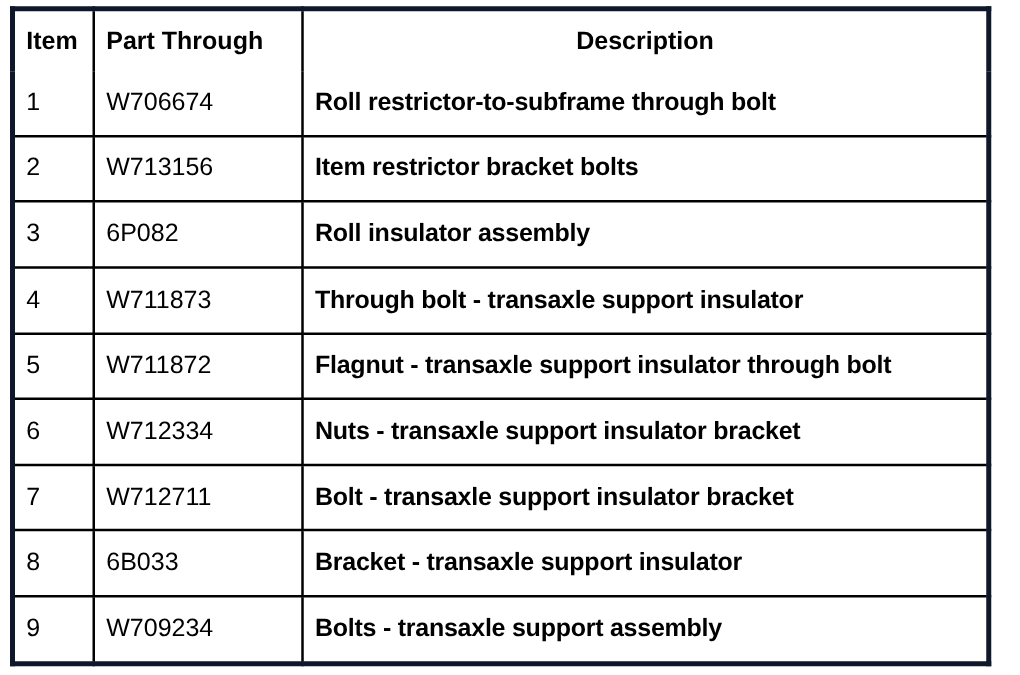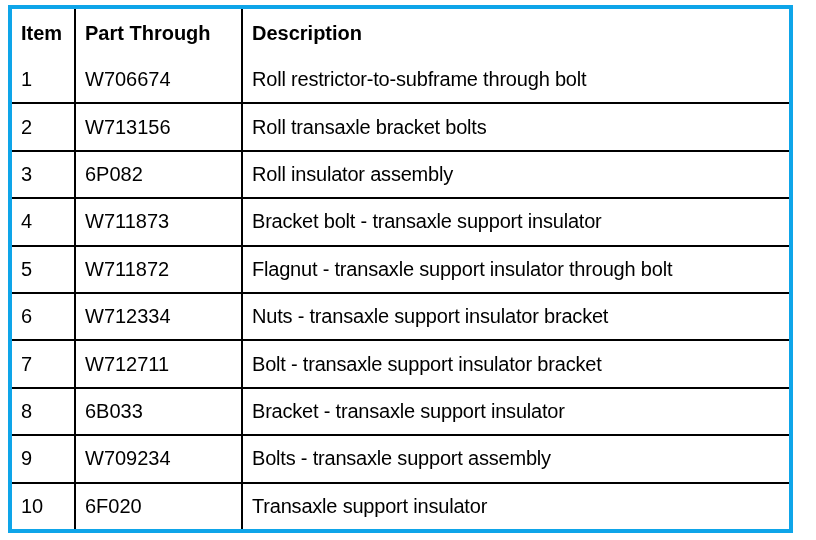--- a/index.html
+++ b/index.html
@@ -22,21 +22,21 @@
     width: 785px;
     height: 528px;
     box-sizing: border-box;
   }
 
   table.parts-table {
     width: 100%;
     height: 100%;
     border-collapse: collapse;
     table-layout: fixed;
-    border: 4px solid #0ea5e9;
+    border: 4px solid #0f172a;
     background: #ffffff;
   }
 
   table.parts-table col.col-item      { width: 65px; }
   table.parts-table col.col-partno    { width: 167px; }
   table.parts-table col.col-desc      { width: auto; }
 
   table.parts-table th,
   table.parts-table td {
     border-right: 2px solid #000000;
@@ -59,31 +59,33 @@
     border-bottom: none;
   }
 
   table.parts-table thead th {
     font-weight: bold;
     border-bottom: 3px solid #000000;
     text-align: left;
     height: 48px;
   }
   table.parts-table thead th.head-desc {
+    text-align: center;
   }
 
   table.parts-table tbody td {
     font-weight: normal;
     text-align: left;
     height: 45px;
   }
 
   table.parts-table tbody td.cell-desc {
     padding-right: 2px;
     letter-spacing: -0.2px;
+    font-weight: bold;
   }
 </style>
 </head>
 <body>
 
 <div id="parts-table-wrap">
   <table class="parts-table">
     <colgroup>
       <col class="col-item">
       <col class="col-partno">
@@ -98,31 +100,31 @@
     </thead>
     <tbody>
       <tr>
         <td class="cell-item">1</td>
         <td class="cell-partno">W706674</td>
         <td class="cell-desc">Roll restrictor-to-subframe through bolt</td>
       </tr>
       <tr>
         <td class="cell-item">2</td>
         <td class="cell-partno">W713156</td>
-        <td class="cell-desc">Roll transaxle bracket bolts</td>
+        <td class="cell-desc">Item restrictor bracket bolts</td>
       </tr>
       <tr>
         <td class="cell-item">3</td>
         <td class="cell-partno">6P082</td>
         <td class="cell-desc">Roll insulator assembly</td>
       </tr>
       <tr>
         <td class="cell-item">4</td>
         <td class="cell-partno">W711873</td>
-        <td class="cell-desc">Bracket bolt - transaxle support insulator</td>
+        <td class="cell-desc">Through bolt - transaxle support insulator</td>
       </tr>
       <tr>
         <td class="cell-item">5</td>
         <td class="cell-partno">W711872</td>
         <td class="cell-desc">Flagnut - transaxle support insulator through bolt</td>
       </tr>
       <tr>
         <td class="cell-item">6</td>
         <td class="cell-partno">W712334</td>
         <td class="cell-desc">Nuts - transaxle support insulator bracket</td>
@@ -135,20 +137,15 @@
       <tr>
         <td class="cell-item">8</td>
         <td class="cell-partno">6B033</td>
         <td class="cell-desc">Bracket - transaxle support insulator</td>
       </tr>
       <tr>
         <td class="cell-item">9</td>
         <td class="cell-partno">W709234</td>
         <td class="cell-desc">Bolts - transaxle support assembly</td>
       </tr>
-      <tr>
-        <td class="cell-item">10</td>
-        <td class="cell-partno">6F020</td>
-        <td class="cell-desc">Transaxle support insulator</td>
-      </tr>
     </tbody>
   </table>
 </div>
 
 </body></html>

